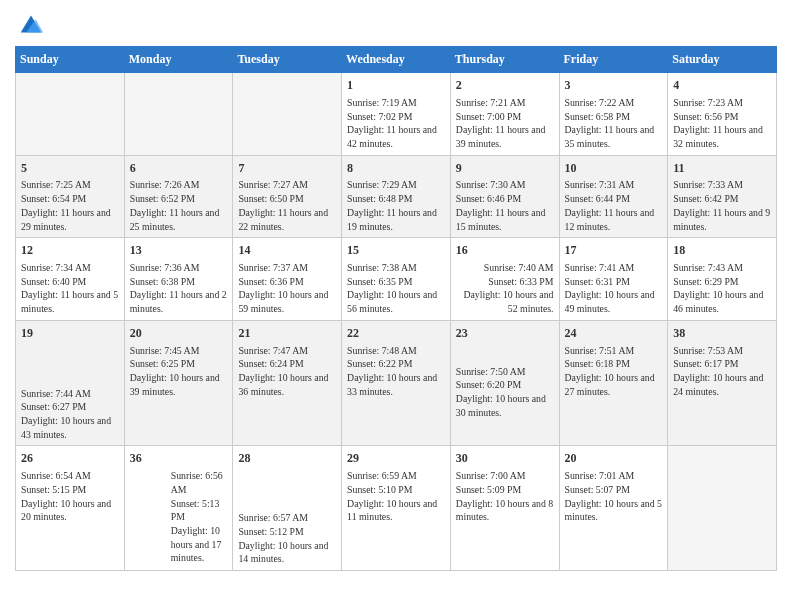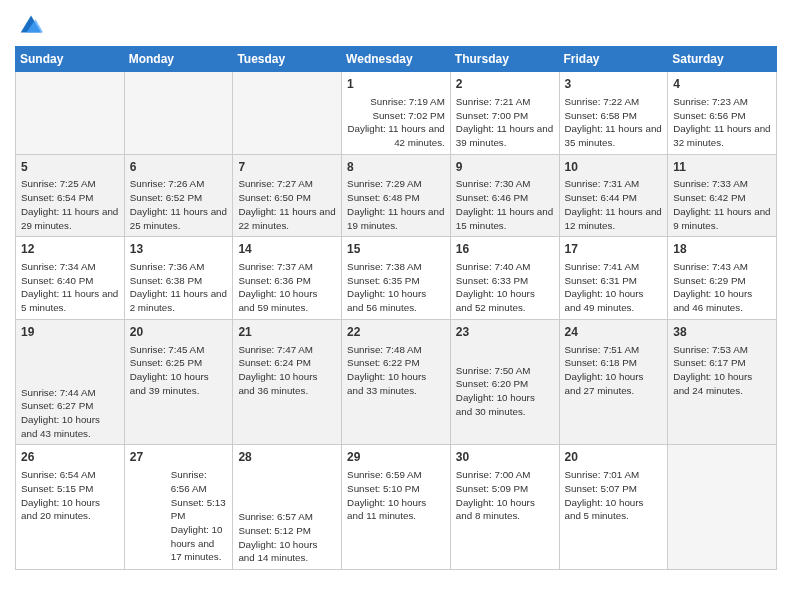--- a/index.html
+++ b/index.html
@@ -48,20 +48,21 @@
       line-height: 1.1;
     }
     .location-title {
       font-size: 14px;
       color: #555;
     }
     .calendar {
       width: 100%;
       border-collapse: collapse;
       font-size: 10.5px;
+      font-family: Liberation Serif, serif;
     }
     .calendar th {
       background-color: #2e78c8;
       color: #fff;
       padding: 5px 4px;
       text-align: left;
       font-size: 12px;
       font-weight: bold;
       border: 1px solid #2e78c8;
     }
@@ -127,21 +128,21 @@
         <th>Saturday</th>
       </tr>
   </thead>
   <tbody id="calendar-body">
   <tr>
         <td class="empty"></td>
         <td class="empty"></td>
         <td class="empty"></td>
         <td>
           <div class="day-number">1</div>
-          <div class="day-info" style="white-space: pre-line; text-align: right;">Sunrise: 7:19 AM
+          <div class="day-info" style="white-space: pre-line;">Sunrise: 7:19 AM
 Sunset: 7:02 PM
 Daylight: 11 hours and 42 minutes.</div>
         </td>
         <td>
           <div class="day-number">2</div>
           <div class="day-info" style="white-space: pre-line;">Sunrise: 7:21 AM
 Sunset: 7:00 PM
 Daylight: 11 hours and 39 minutes.</div>
         </td>
         <td>
@@ -221,21 +222,21 @@
 Daylight: 10 hours and 59 minutes.</div>
         </td>
         <td>
           <div class="day-number">15</div>
           <div class="day-info" style="white-space: pre-line;">Sunrise: 7:38 AM
 Sunset: 6:35 PM
 Daylight: 10 hours and 56 minutes.</div>
         </td>
         <td>
           <div class="day-number">16</div>
-          <div class="day-info" style="white-space: pre-line;">Sunrise: 7:40 AM
+          <div class="day-info" style="white-space: pre-line; text-align: right;">Sunrise: 7:40 AM
 Sunset: 6:33 PM
 Daylight: 10 hours and 52 minutes.</div>
         </td>
         <td>
           <div class="day-number">17</div>
           <div class="day-info" style="white-space: pre-line;">Sunrise: 7:41 AM
 Sunset: 6:31 PM
 Daylight: 10 hours and 49 minutes.</div>
         </td>
         <td>
@@ -290,21 +291,21 @@
         </td>
       </tr>
       <tr>
         <td>
           <div class="day-number">26</div>
           <div class="day-info" style="white-space: pre-line;">Sunrise: 6:54 AM
 Sunset: 5:15 PM
 Daylight: 10 hours and 20 minutes.</div>
         </td>
         <td>
-          <div class="day-number">27</div>
+          <div class="day-number">36</div>
           <div class="day-info" style="white-space: pre-line; margin-left: 41px;">Sunrise: 6:56 AM
 Sunset: 5:13 PM
 Daylight: 10 hours and 17 minutes.</div>
         </td>
         <td>
           <div class="day-number">28</div>
           <div class="day-info" style="white-space: pre-line; margin-top: 44px;">Sunrise: 6:57 AM
 Sunset: 5:12 PM
 Daylight: 10 hours and 14 minutes.</div>
         </td>

